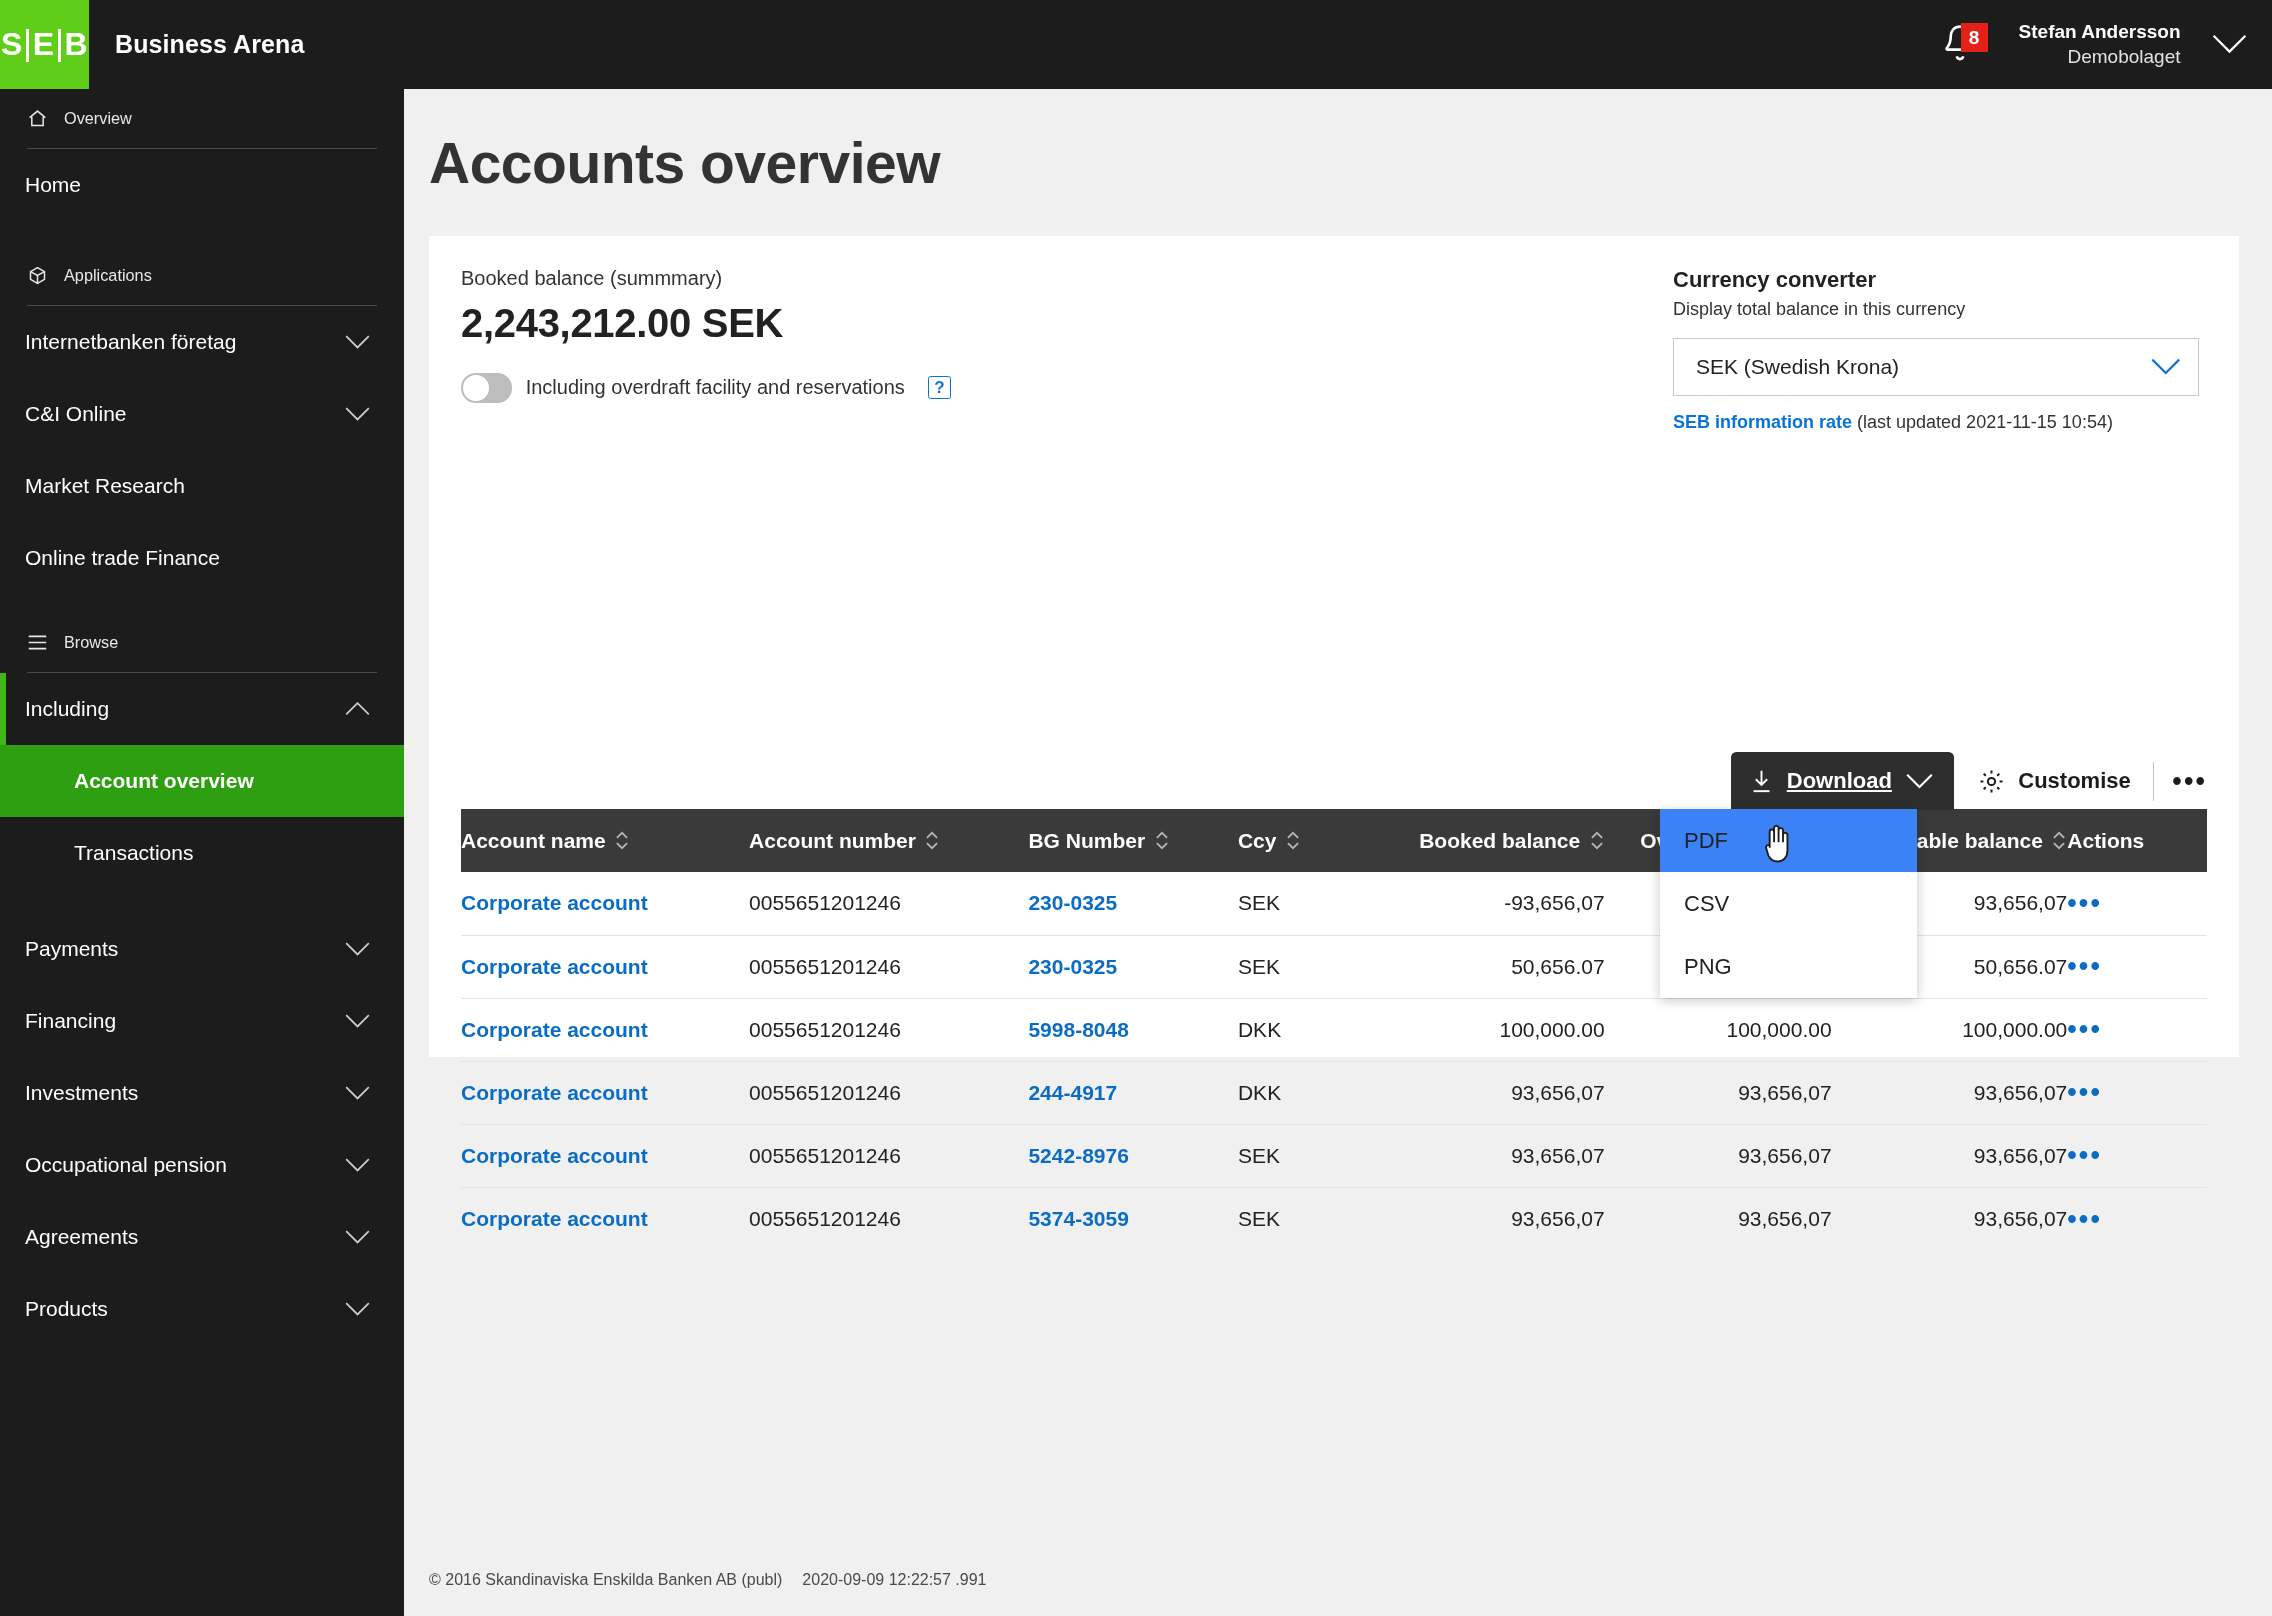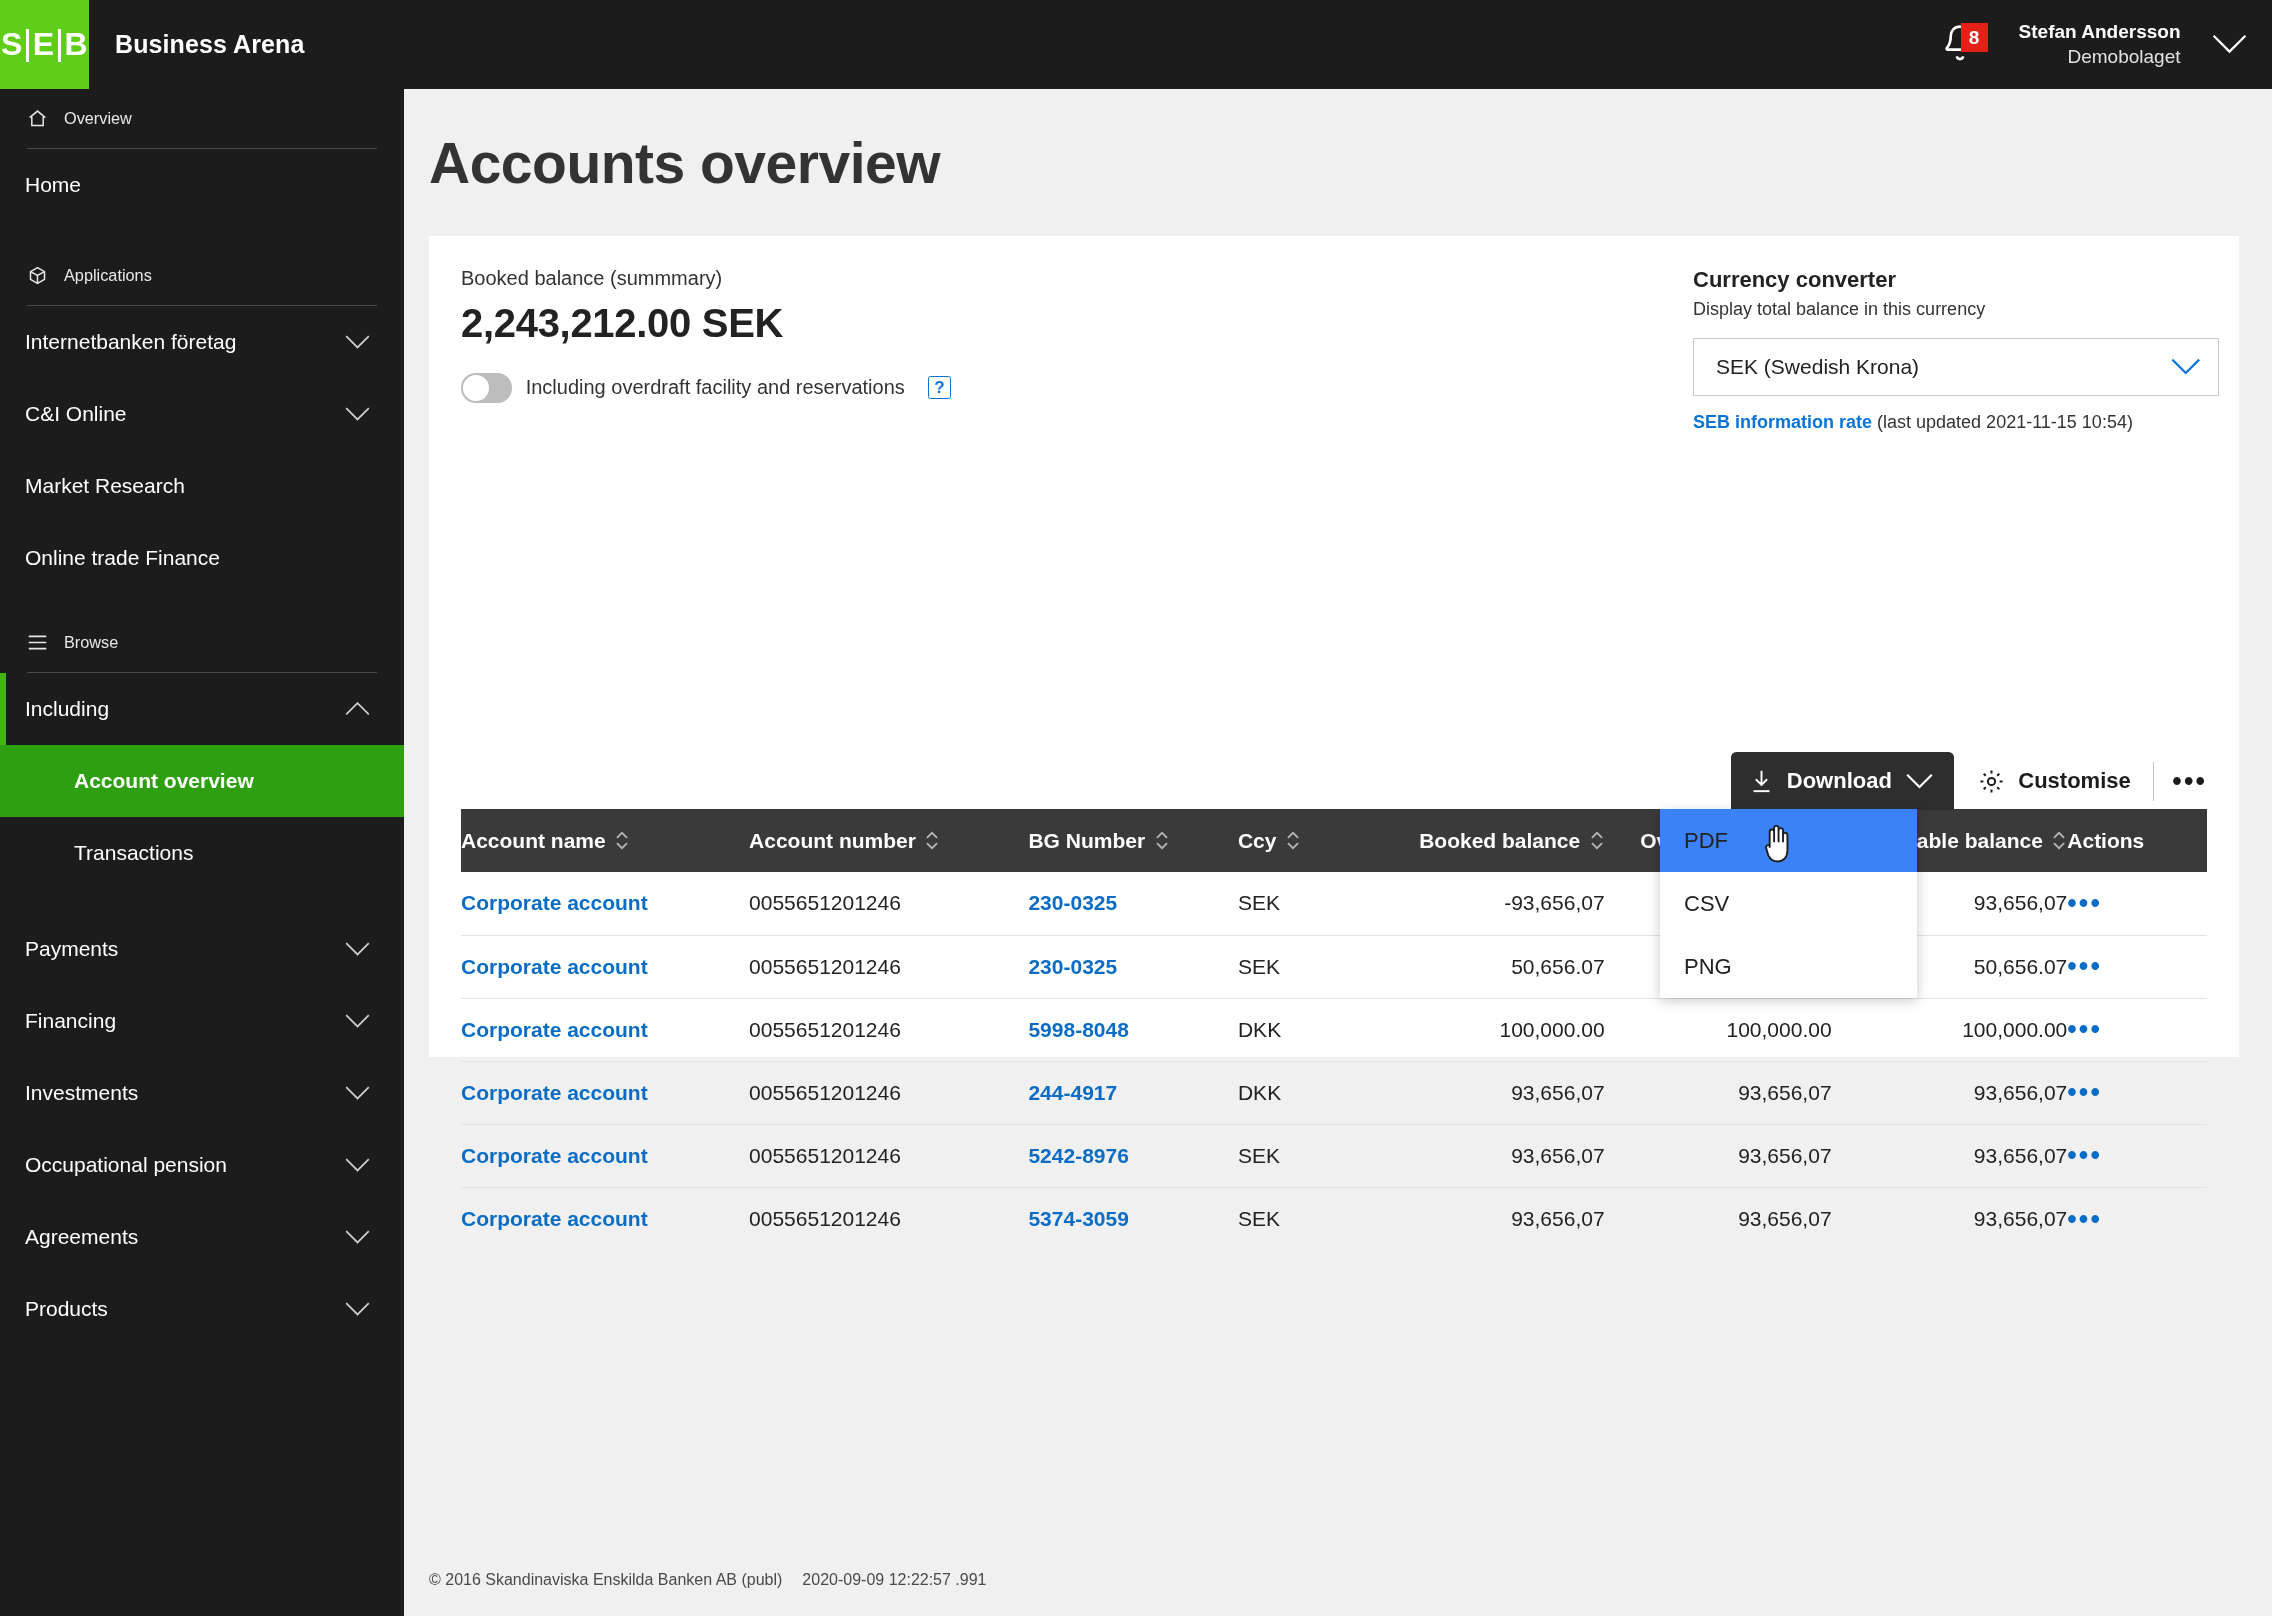--- a/index.html
+++ b/index.html
@@ -104,21 +104,21 @@
     border-radius: 50%; background: #ffffff;
   }
   .toggle-label { font-size: 20px; color: #333333; }
   .help-icon {
     width: 23px; height: 23px; border: 1.6px solid #0a74d6; border-radius: 2.6px;
     color: #0a74d6; font-size: 17px; font-weight: 700; display: flex;
     align-items: center; justify-content: center; margin-left: 9.5px; cursor: pointer;
   }
 
   
-  .cc { position: absolute; top: 30.5px; right: 20px; width: 526px; }
+  .cc { position: absolute; top: 30.5px; right: 40px; width: 526px; }
   .cc-title { font-size: 22px; font-weight: 700; color: #222222; }
   .cc-sub { font-size: 18px; color: #333333; margin-top: 6.3px; }
   .cc-select {
     margin-top: 18px; height: 58px; border: 1.1px solid #c9c9c9; background:#fff;
     display: flex; align-items: center; justify-content: space-between;
     padding: 0 18px 0 22px; cursor: pointer;
   }
   .cc-select-val { font-size: 21px; color: #222222; }
   .cc-note { margin-top: 16px; font-size: 18px; color: #333333; }
   .cc-note a { color: #0a74d6; font-weight: 700; text-decoration: none; cursor: pointer; }
@@ -126,20 +126,21 @@
   
   .toolbar {
     position: absolute; right: 32px; top: 516px;
     display: flex; align-items: center; gap: 0; z-index: 12;
   }
   .btn-download {
     background: #2e2e2e; color: #ffffff; height: 58px;
     border-radius: 5.3px 5.3px 0 0; display: flex; align-items: center;
     gap: 13.7px; padding: 0 21px 0 19px; font-size: 22px; font-weight: 700;
     cursor: pointer;
+    text-decoration: underline;
   }
   .btn-customise {
     display: flex; align-items: center; gap: 13.7px; margin-left: 24px;
     font-size: 22px; font-weight: 700; color: #1c1c1c; cursor: pointer;
   }
   .tb-divider { width: 1.6px; height: 39px; background: #c2c2c2; margin: 0 18px 0 22px; }
   .tb-dots { font-size: 27px; font-weight: 700; color: #1c1c1c; letter-spacing: 2.1px; cursor: pointer; line-height: .6; }
 
   
   .dropdown {

